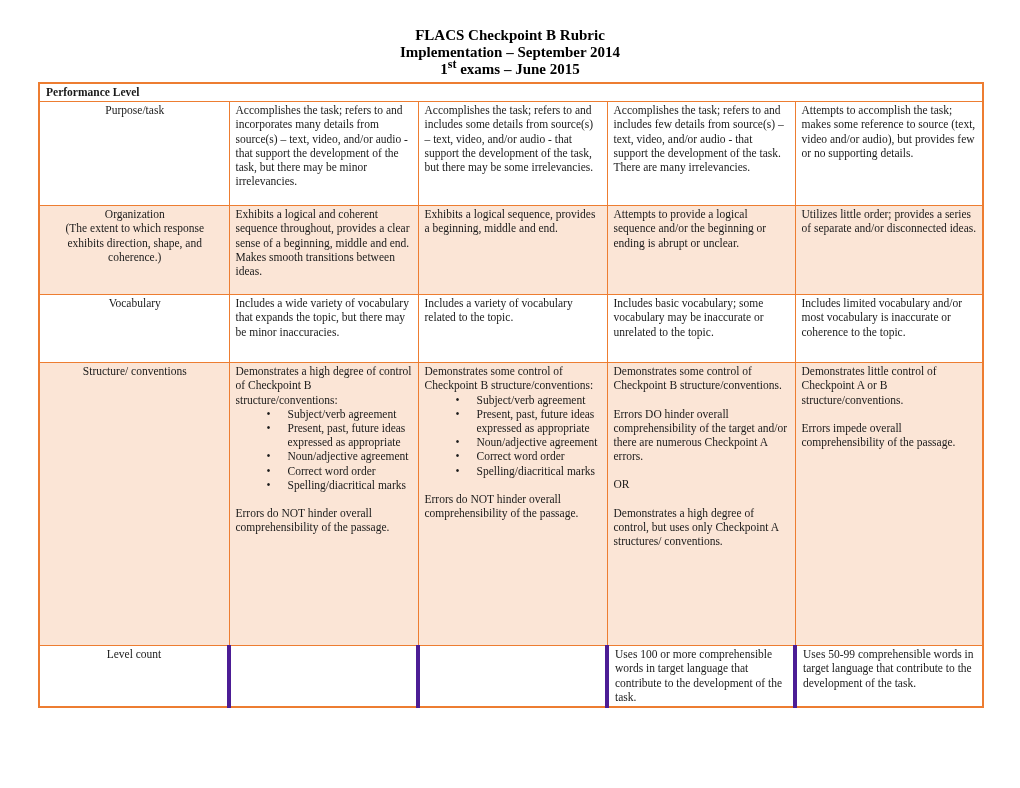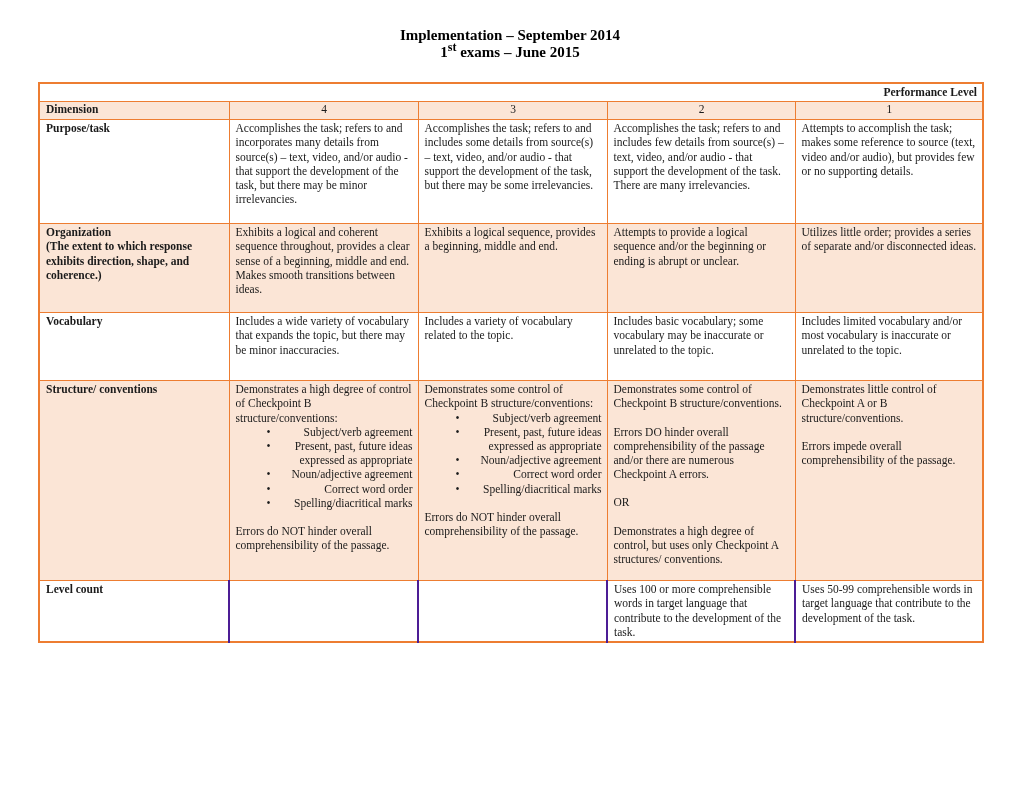--- a/index.html
+++ b/index.html
@@ -27,66 +27,60 @@
     border:2.5px solid var(--orange);
   }
   table.rubric td{
     border:1.5px solid var(--orange);
     vertical-align:top;
     font-size:11.5px;line-height:14.2px;
     padding:1px 5px 2px 6px;
   }
   tr.pl-row{height:18px;}
   td.pl-cell{
-    text-align:right;font-weight:bold;background:#ffffff;
+    text-align:left;font-weight:bold;background:#ffffff;
     padding:0;line-height:15px;
   }
   tr.hdr-row{height:18px;}
   tr.hdr-row td{background:var(--peach);line-height:15px;padding-top:0;padding-bottom:1px;}
   td.hdr-dim{font-weight:bold;}
   td.hdr-num{text-align:center;padding-left:0;padding-right:0;}
 
   tr.shaded td{background:var(--peach);}
-  tr.dark-v td + td{border-left:2px solid #4c1d95;}
+  tr.dark-v td + td{border-left:4px solid #4c1d95;}
 
-  td.dim-cell{font-weight:bold;}
+  td.dim-cell{font-weight:normal;text-align:center;}
   .cell p{margin:0;}
   .cell .spacer{height:14px;}
   .cell ul{margin:0;padding:0;list-style:none;}
-  .cell li{position:relative;padding-left:52px;text-align:right;}
+  .cell li{position:relative;padding-left:52px;}
   .cell li::before{content:"\2022";position:absolute;left:31px;top:0;}
 </style>
 </head>
 <body>
 
 <div class="page">
 
   <div class="title-block">
+    <div>FLACS Checkpoint B Rubric</div>
     <div>Implementation – September 2014</div>
     <div><span>1</span><span class="sup">st</span><span> exams – June 2015</span></div>
   </div>
 
   <table class="rubric">
     <colgroup>
       <col style="width:190px">
         <col style="width:189px">
         <col style="width:189px">
         <col style="width:188px">
         <col style="width:188px">
     </colgroup>
     <tbody id="rubric-body">
       <tr class="pl-row">
         <td class="pl-cell" colspan="5">Performance Level</td>
-      </tr>
-      <tr class="hdr-row">
-        <td class="hdr-dim">Dimension</td>
-        <td class="hdr-num">4</td>
-        <td class="hdr-num">3</td>
-        <td class="hdr-num">2</td>
-        <td class="hdr-num">1</td>
       </tr>
     <tr style="height: 104px;">
           <td class="dim-cell">
             <div>Purpose/task</div>
           </td>
           <td class="cell">
             <p>Accomplishes the task; refers to and incorporates many details from source(s) – text, video, and/or audio - that support the development of the task, but there may be minor irrelevancies.</p>
           </td>
           <td class="cell">
             <p>Accomplishes the task; refers to and includes some details from source(s) – text, video, and/or audio - that support the development of the task, but there may be some irrelevancies.</p>
@@ -123,24 +117,24 @@
           <td class="cell">
             <p>Includes a wide variety of vocabulary that expands the topic, but there may be minor inaccuracies.</p>
           </td>
           <td class="cell">
             <p>Includes a variety of vocabulary related to the topic.</p>
           </td>
           <td class="cell">
             <p>Includes basic vocabulary; some vocabulary may be inaccurate or unrelated to the topic.</p>
           </td>
           <td class="cell">
-            <p>Includes limited vocabulary and/or most vocabulary is inaccurate or unrelated to the topic.</p>
+            <p>Includes limited vocabulary and/or most vocabulary is inaccurate or coherence to the topic.</p>
           </td>
         </tr>
-        <tr class="shaded" style="height: 200px;">
+        <tr class="shaded" style="height: 283px;">
           <td class="dim-cell">
             <div>Structure/ conventions</div>
           </td>
           <td class="cell">
             <p>Demonstrates a high degree of control of Checkpoint B structure/conventions:</p>
             <ul>
               <li>Subject/verb agreement</li>
               <li>Present, past, future ideas expressed as appropriate</li>
               <li>Noun/adjective agreement</li>
               <li>Correct word order</li>
@@ -157,21 +151,21 @@
               <li>Noun/adjective agreement</li>
               <li>Correct word order</li>
               <li>Spelling/diacritical marks</li>
             </ul>
             <div class="spacer"></div>
             <p>Errors do NOT hinder overall comprehensibility of the passage.</p>
           </td>
           <td class="cell">
             <p>Demonstrates some control of Checkpoint B structure/conventions.</p>
             <div class="spacer"></div>
-            <p>Errors DO hinder overall comprehensibility of the passage and/or there are numerous Checkpoint A errors.</p>
+            <p>Errors DO hinder overall comprehensibility of the target and/or there are numerous Checkpoint A errors.</p>
             <div class="spacer"></div>
             <p>OR</p>
             <div class="spacer"></div>
             <p>Demonstrates a high degree of control, but uses only Checkpoint A structures/ conventions.</p>
           </td>
           <td class="cell">
             <p>Demonstrates little control of Checkpoint A or B structure/conventions.</p>
             <div class="spacer"></div>
             <p>Errors impede overall comprehensibility of the passage.</p>
           </td>

